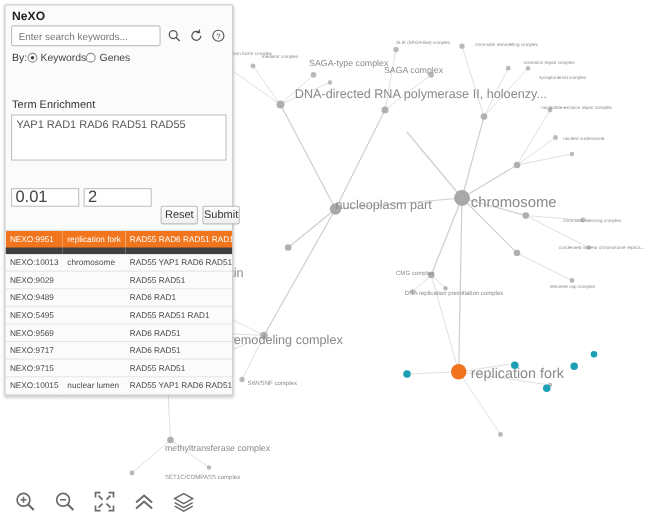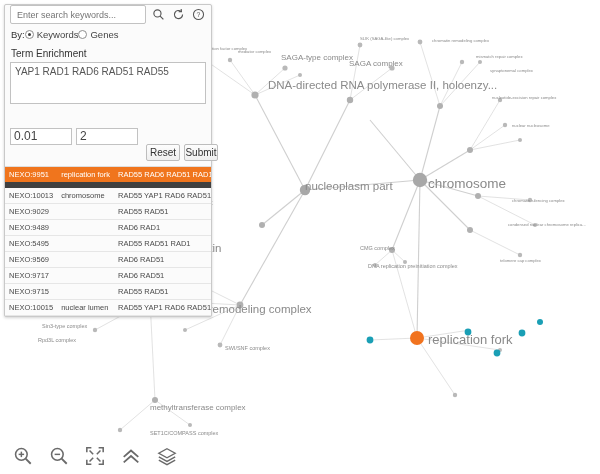--- a/index.html
+++ b/index.html
@@ -110,20 +110,21 @@
     position: absolute;
     left: 2px; top: 2px;
     width: 3px; height: 3px;
     border-radius: 50%;
     background: #3b3b3b;
   }
   .sect-title {
     padding: 2px 6px 3px 6px;
     font-size: 10px;
     color: #333;
+    margin-top: 24px;
   }
   .ta-wrap { padding: 0 5px 5px 5px; }
   textarea.terms {
     width: 100%;
     height: 42px;
     resize: none;
     border: 1px solid #c2c2c2;
     background: #fff;
     font-size: 10px;
     color: #555;
@@ -135,21 +136,21 @@
     display: flex;
     align-items: center;
     gap: 4px;
     padding: 0 5px 5px 5px;
   }
   .paramrow input.num {
     width: 62px;
     height: 17px;
     border: 1px solid #c2c2c2;
     background: #fff;
-    font-size: 12px;
+    font-size: 15px;
     color: #444;
     padding: 0 3px;
     font-family: "Liberation Sans", sans-serif;
     outline: none;
   }
   .paramrow .spacer { flex: 1; }
   .btn {
     height: 17px;
     min-width: 34px;
     border: 1px solid #bdbdbd;
@@ -342,20 +343,21 @@
         <text x="492" y="99" class="lbl-xs">nucleotide-excision repair complex</text>
         <text x="512" y="127" class="lbl-xs">nuclear nucleosome</text>
         <text x="512" y="202" class="lbl-xs">chromatin silencing complex</text>
         <text x="508" y="226" class="lbl-xs">condensed nuclear chromosome replica...</text>
         <text x="500" y="262" class="lbl-xs">telomere cap complex</text>
       </g>
   </svg>
 
   <div id="panel">
 
+    <div id="panel-title">NeXO</div>
 
     <div class="searchrow">
       <div class="searchbox">
         <input type="text" placeholder="Enter search keywords..." style="">
       </div>
       <div class="iconbtn">
         <svg width="13" height="13" viewBox="0 0 16 16">
             <circle cx="6.7" cy="6.7" r="4.4" fill="none" stroke="#555" stroke-width="1.4"></circle>
             <line x1="10" y1="10" x2="14" y2="14" stroke="#555" stroke-width="1.6"></line>
           </svg>

